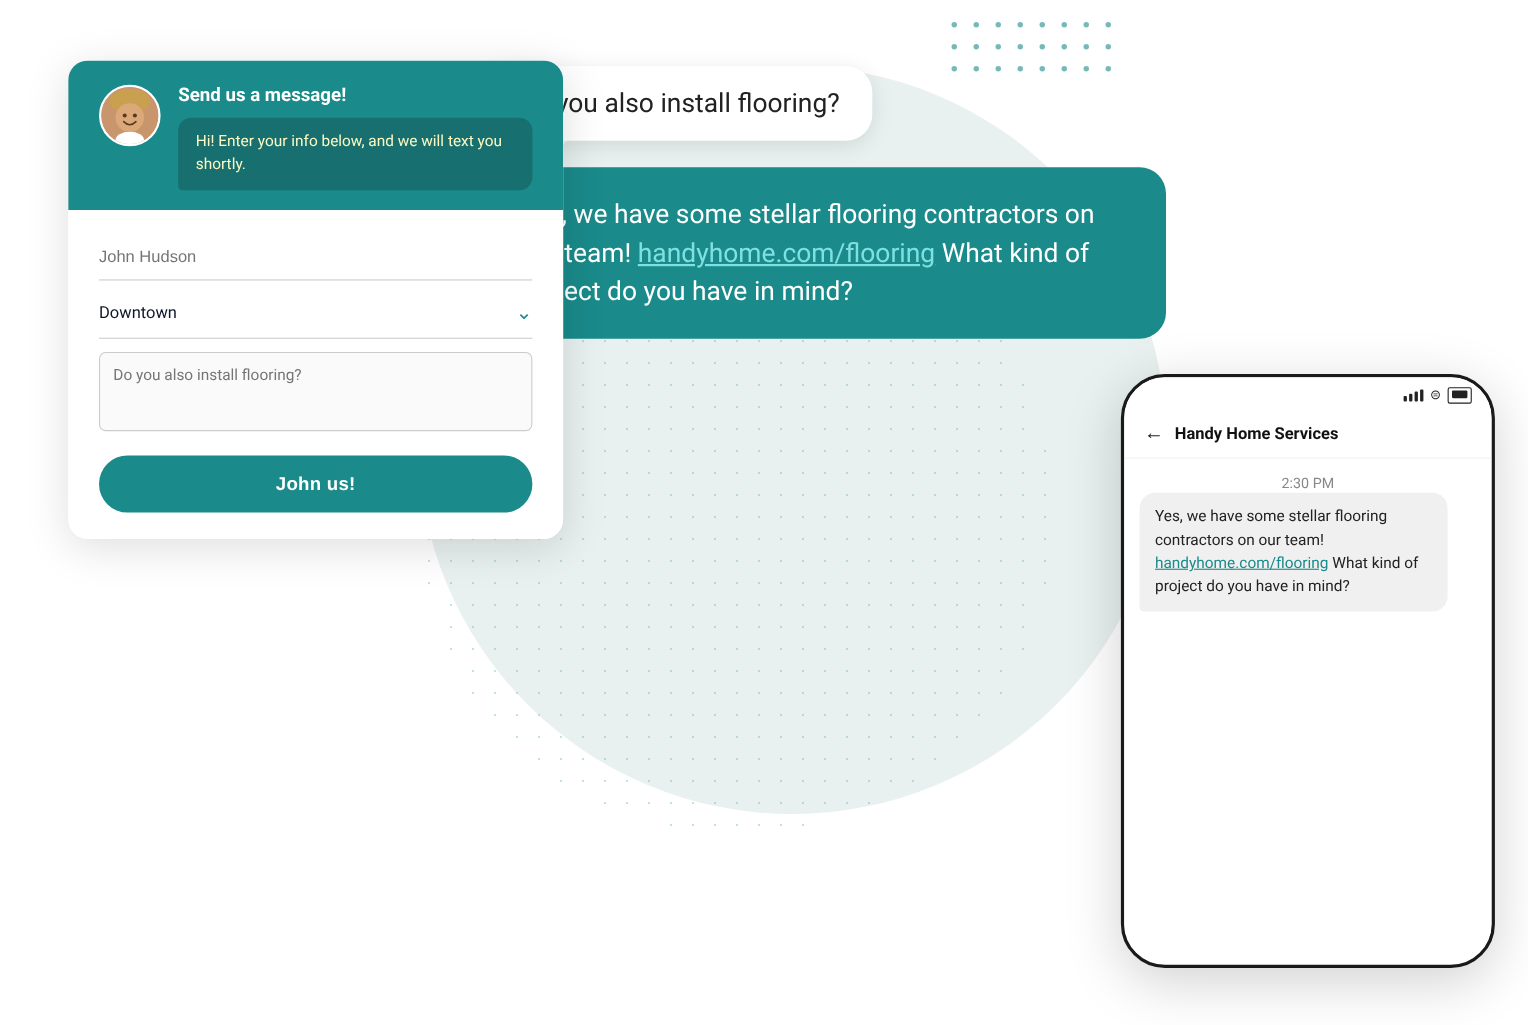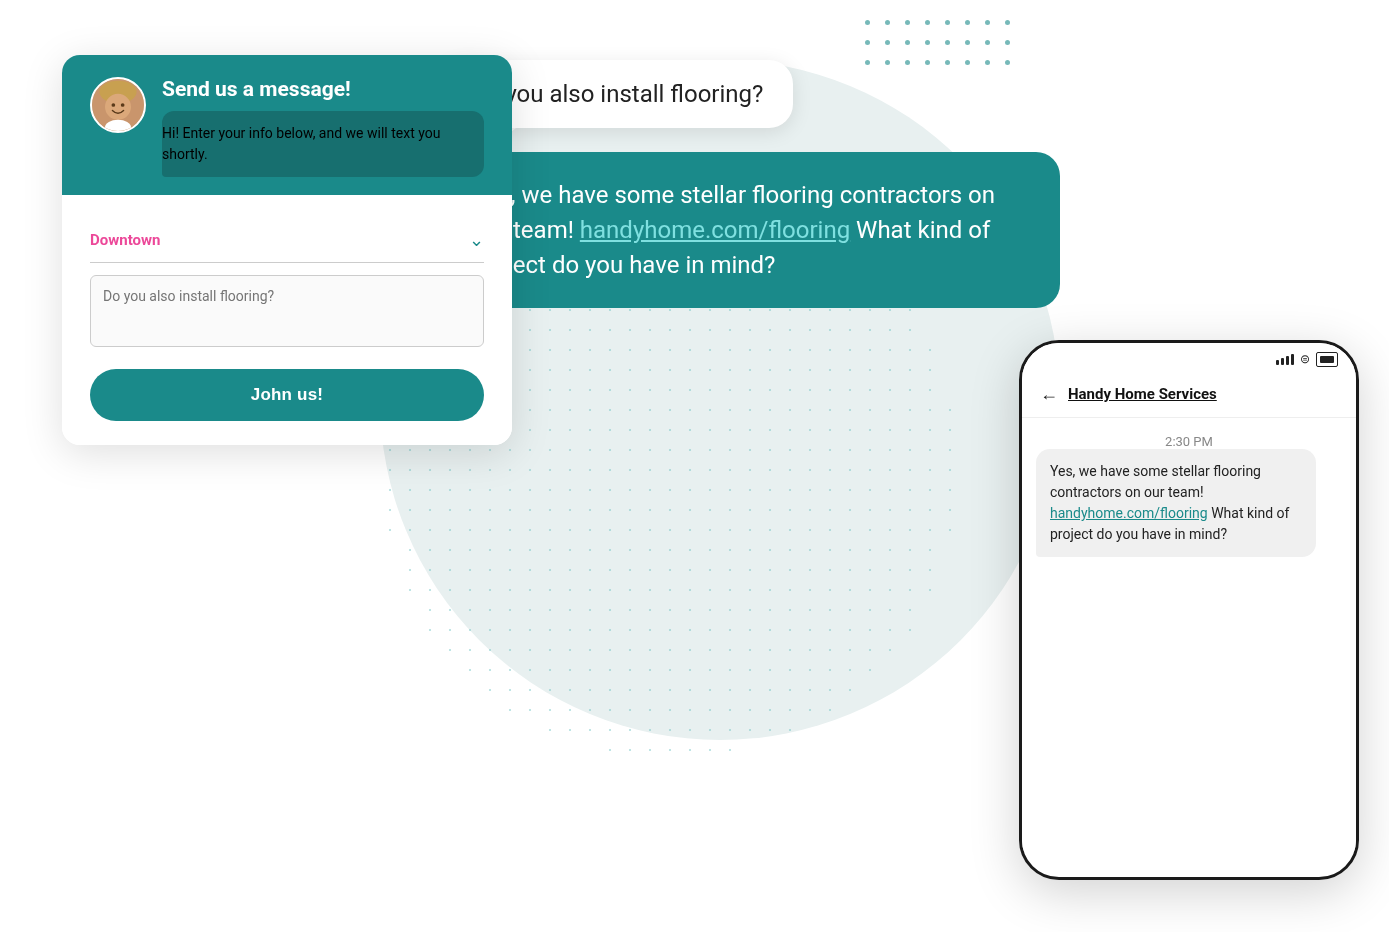--- a/index.html
+++ b/index.html
@@ -77,30 +77,30 @@
       align-items: center;
       justify-content: center;
     }
 
     .header-content {
       flex: 1;
     }
 
     .header-title {
       color: #ffffff;
-      font-size: 21px;
+      font-size: 17px;
       font-weight: 700;
       margin-bottom: 10px;
     }
 
     .header-bubble {
       background: #176f6f;
       border-radius: 12px 12px 12px 4px;
-      padding: 12px 0;
-      color: #000000;
+      padding: 12px 16px;
+      color: #fef9c3;
       font-size: 14px;
       line-height: 1.5;
     }
 
     .chat-widget-body {
       padding: 22px 28px 24px 28px;
       background: #ffffff;
     }
 
     .form-field {
@@ -125,22 +125,21 @@
       border-bottom: 1.5px solid #cccccc;
       padding: 12px 0;
       display: flex;
       align-items: center;
       justify-content: space-between;
       margin-bottom: 4px;
     }
 
     .select-label {
       font-size: 15px;
-      color: #ec4899;
-      font-weight: bold;
+      color: #0f172a;
     }
 
     .chevron-icon {
       color: #1a8a8a;
       font-size: 18px;
     }
 
     .textarea-field {
       border: 1.5px solid #cccccc;
       border-radius: 6px;
@@ -270,21 +269,20 @@
 
     .phone-back-arrow {
       font-size: 18px;
       color: #222;
     }
 
     .phone-contact-name {
       font-size: 15px;
       font-weight: 700;
       color: #111111;
-      text-decoration: underline;
     }
 
     .phone-body {
       background: #ffffff;
       padding: 16px 14px;
       overflow-y: auto;
       height: calc(100% - 100px);
     }
 
     .phone-timestamp {
@@ -383,20 +381,23 @@
           <ellipse cx="28" cy="52" rx="14" ry="8" fill="#fff"></ellipse>
         </svg>
       </div>
       <div class="header-content">
         <div class="header-title">Send us a message!</div>
         <div class="header-bubble">Hi! Enter your info below, and we will text you shortly.</div>
       </div>
     </div>
 
     <div class="chat-widget-body">
+      <div class="form-field-wrapper">
+        <input class="form-field" type="text" placeholder="John Hudson" style="">
+      </div>
       <div class="select-wrapper">
         <span class="select-label">Downtown</span>
         <span class="chevron-icon">⌄</span>
       </div>
       <textarea class="textarea-field" placeholder="Do you also install flooring?" style=""></textarea>
       <button class="text-btn">John us!</button>
     </div>
   </div>
 
   <div class="center-chat-area">

